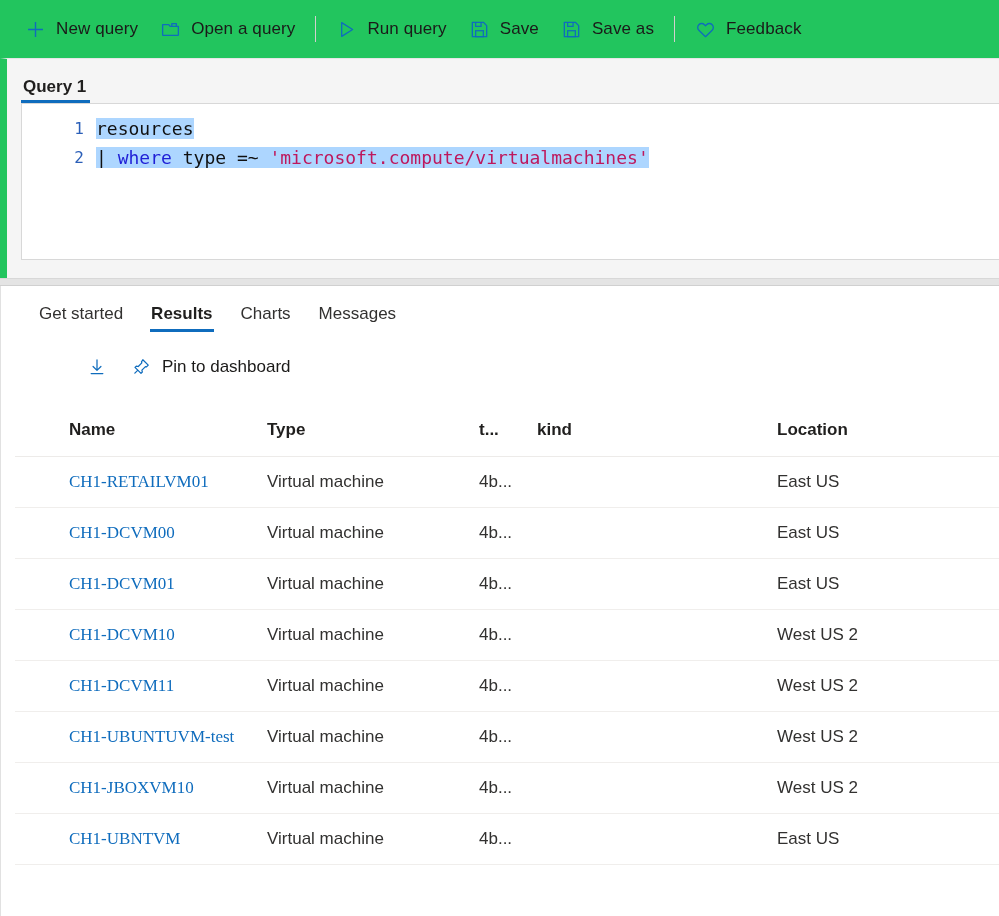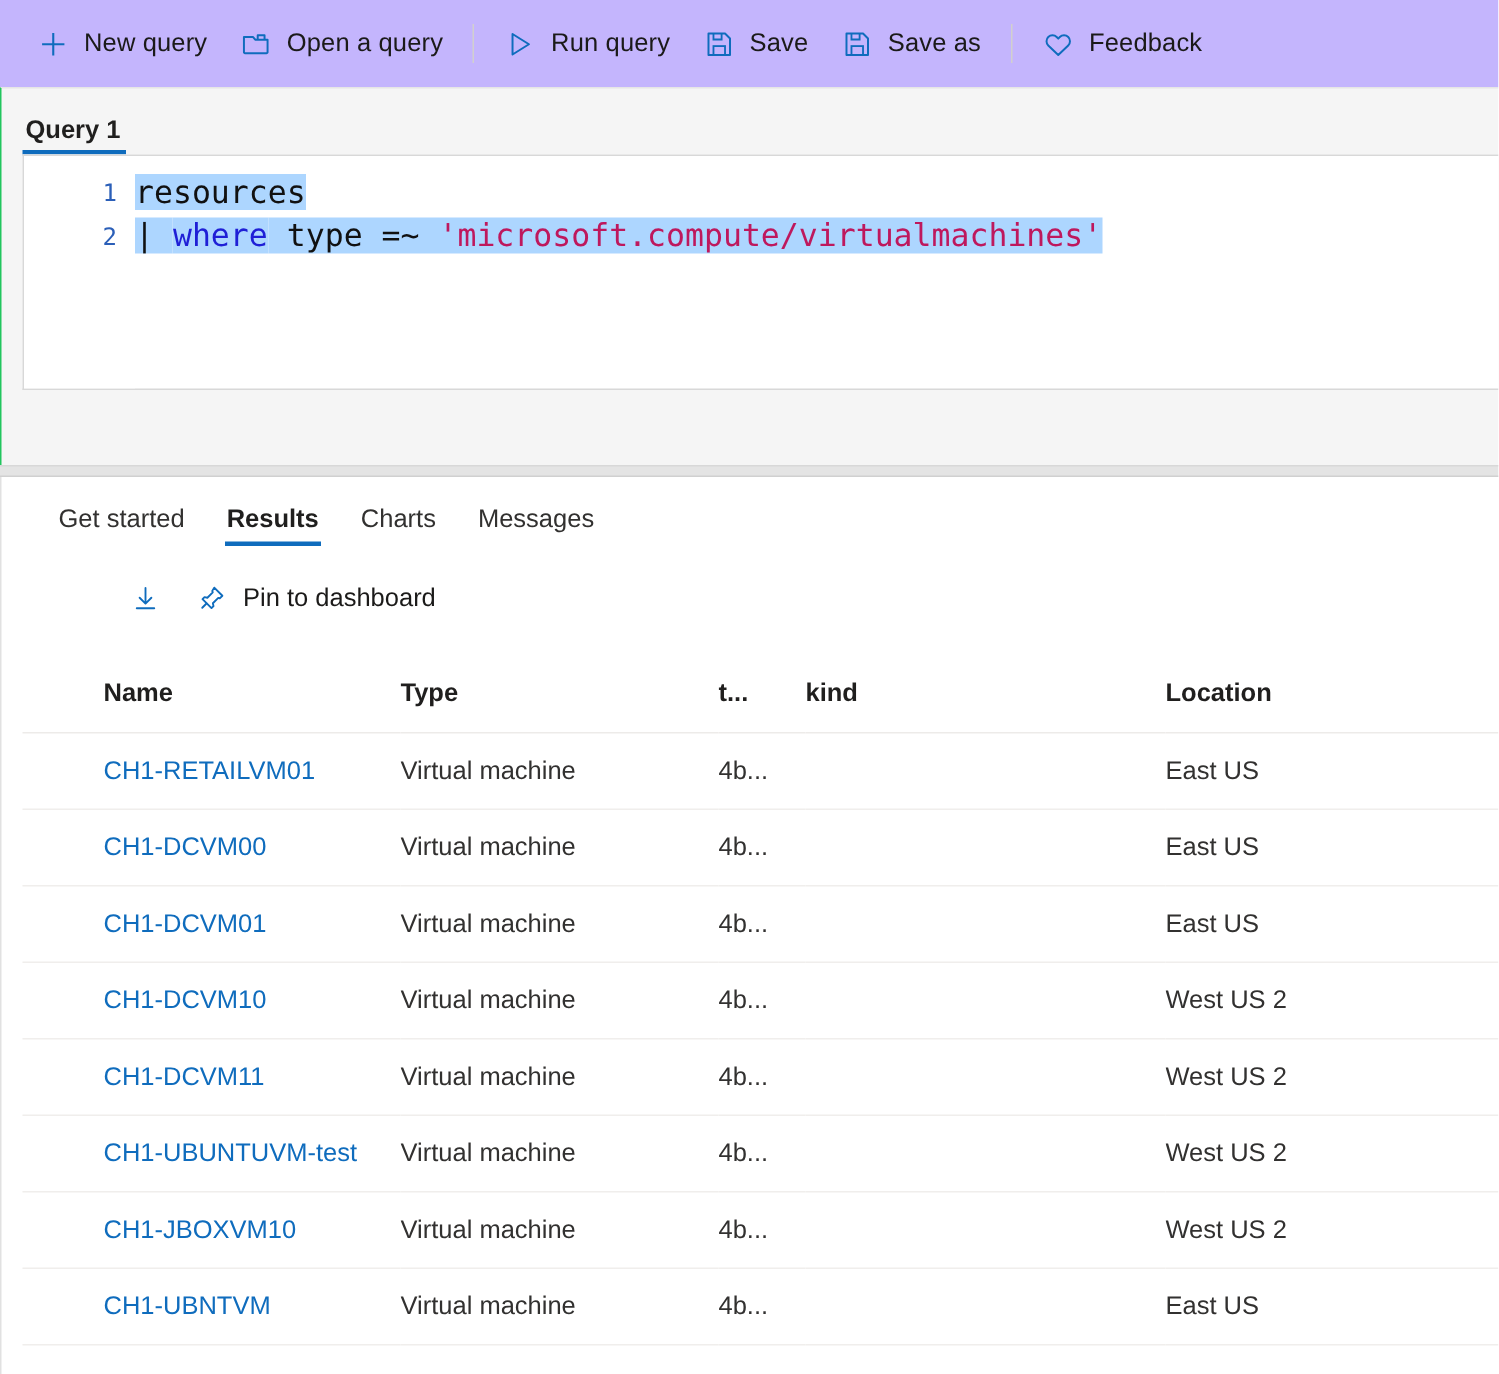--- a/index.html
+++ b/index.html
@@ -14,21 +14,21 @@
     color: #201f1e;
     overflow: hidden;
   }
 
   
   .commandbar {
     height: 58px;
     display: flex;
     align-items: center;
     padding: 0 0 0 14px;
-    background: #c4b5fd;
+    background: #22c55e;
     box-sizing: border-box;
   }
   .cmd-item {
     display: flex;
     align-items: center;
     gap: 10px;
     padding: 6px 11px;
     cursor: pointer;
     white-space: nowrap;
     user-select: none;
@@ -51,24 +51,24 @@
     background: #d2d0ce;
     margin: 0 9px;
     flex: 0 0 auto;
   }
 
   
   .editor-shell {
     margin: 0 0 0 0;
     background: #f5f5f5;
     border-top: 1px solid #e6e6e6;
-    border-left: 1px solid #22c55e;
+    border-left: 7px solid #22c55e;
     padding: 10px 0 0 14px;
     box-sizing: border-box;
-    height: 252px;
+    height: 220px;
     position: relative;
   }
   .query-tabs {
     display: flex;
     align-items: flex-end;
     height: 34px;
   }
   .query-tab {
     font-size: 17px;
     font-weight: bold;
@@ -111,21 +111,21 @@
     color: #2b5fb8;
   }
   .code-area {
     flex: 1 1 auto;
     padding-top: 10px;
     position: relative;
     overflow: hidden;
   }
   .code-line {
     font-family: "DejaVu Sans Mono", monospace;
-    font-size: 21px;
+    font-size: 18px;
     line-height: 29px;
     white-space: pre;
     position: relative;
   }
   .sel {
     background: #add6ff;
   }
   .tok-kw   { color: #1f1fd6; }
   .tok-str  { color: #be185d; }
   .tok-plain{ color: #111111; }
@@ -232,20 +232,21 @@
     white-space: nowrap;
     overflow: hidden;
     text-overflow: ellipsis;
   }
   .grid tr:first-child th:first-child,
   .grid td:first-child { padding-left: 54px; }
   .grid th:first-child { padding-left: 54px; }
   .cell-link {
     color: #0f6cbd;
     cursor: pointer;
+    font-family: Liberation Serif, serif;
   }
   .col-name { width: 252px; }
   .col-type { width: 212px; }
   .col-t    { width: 58px; }
   .col-kind { width: 240px; }
   .col-loc  { width: auto; }
 </style>
 </head>
 <body>
 

